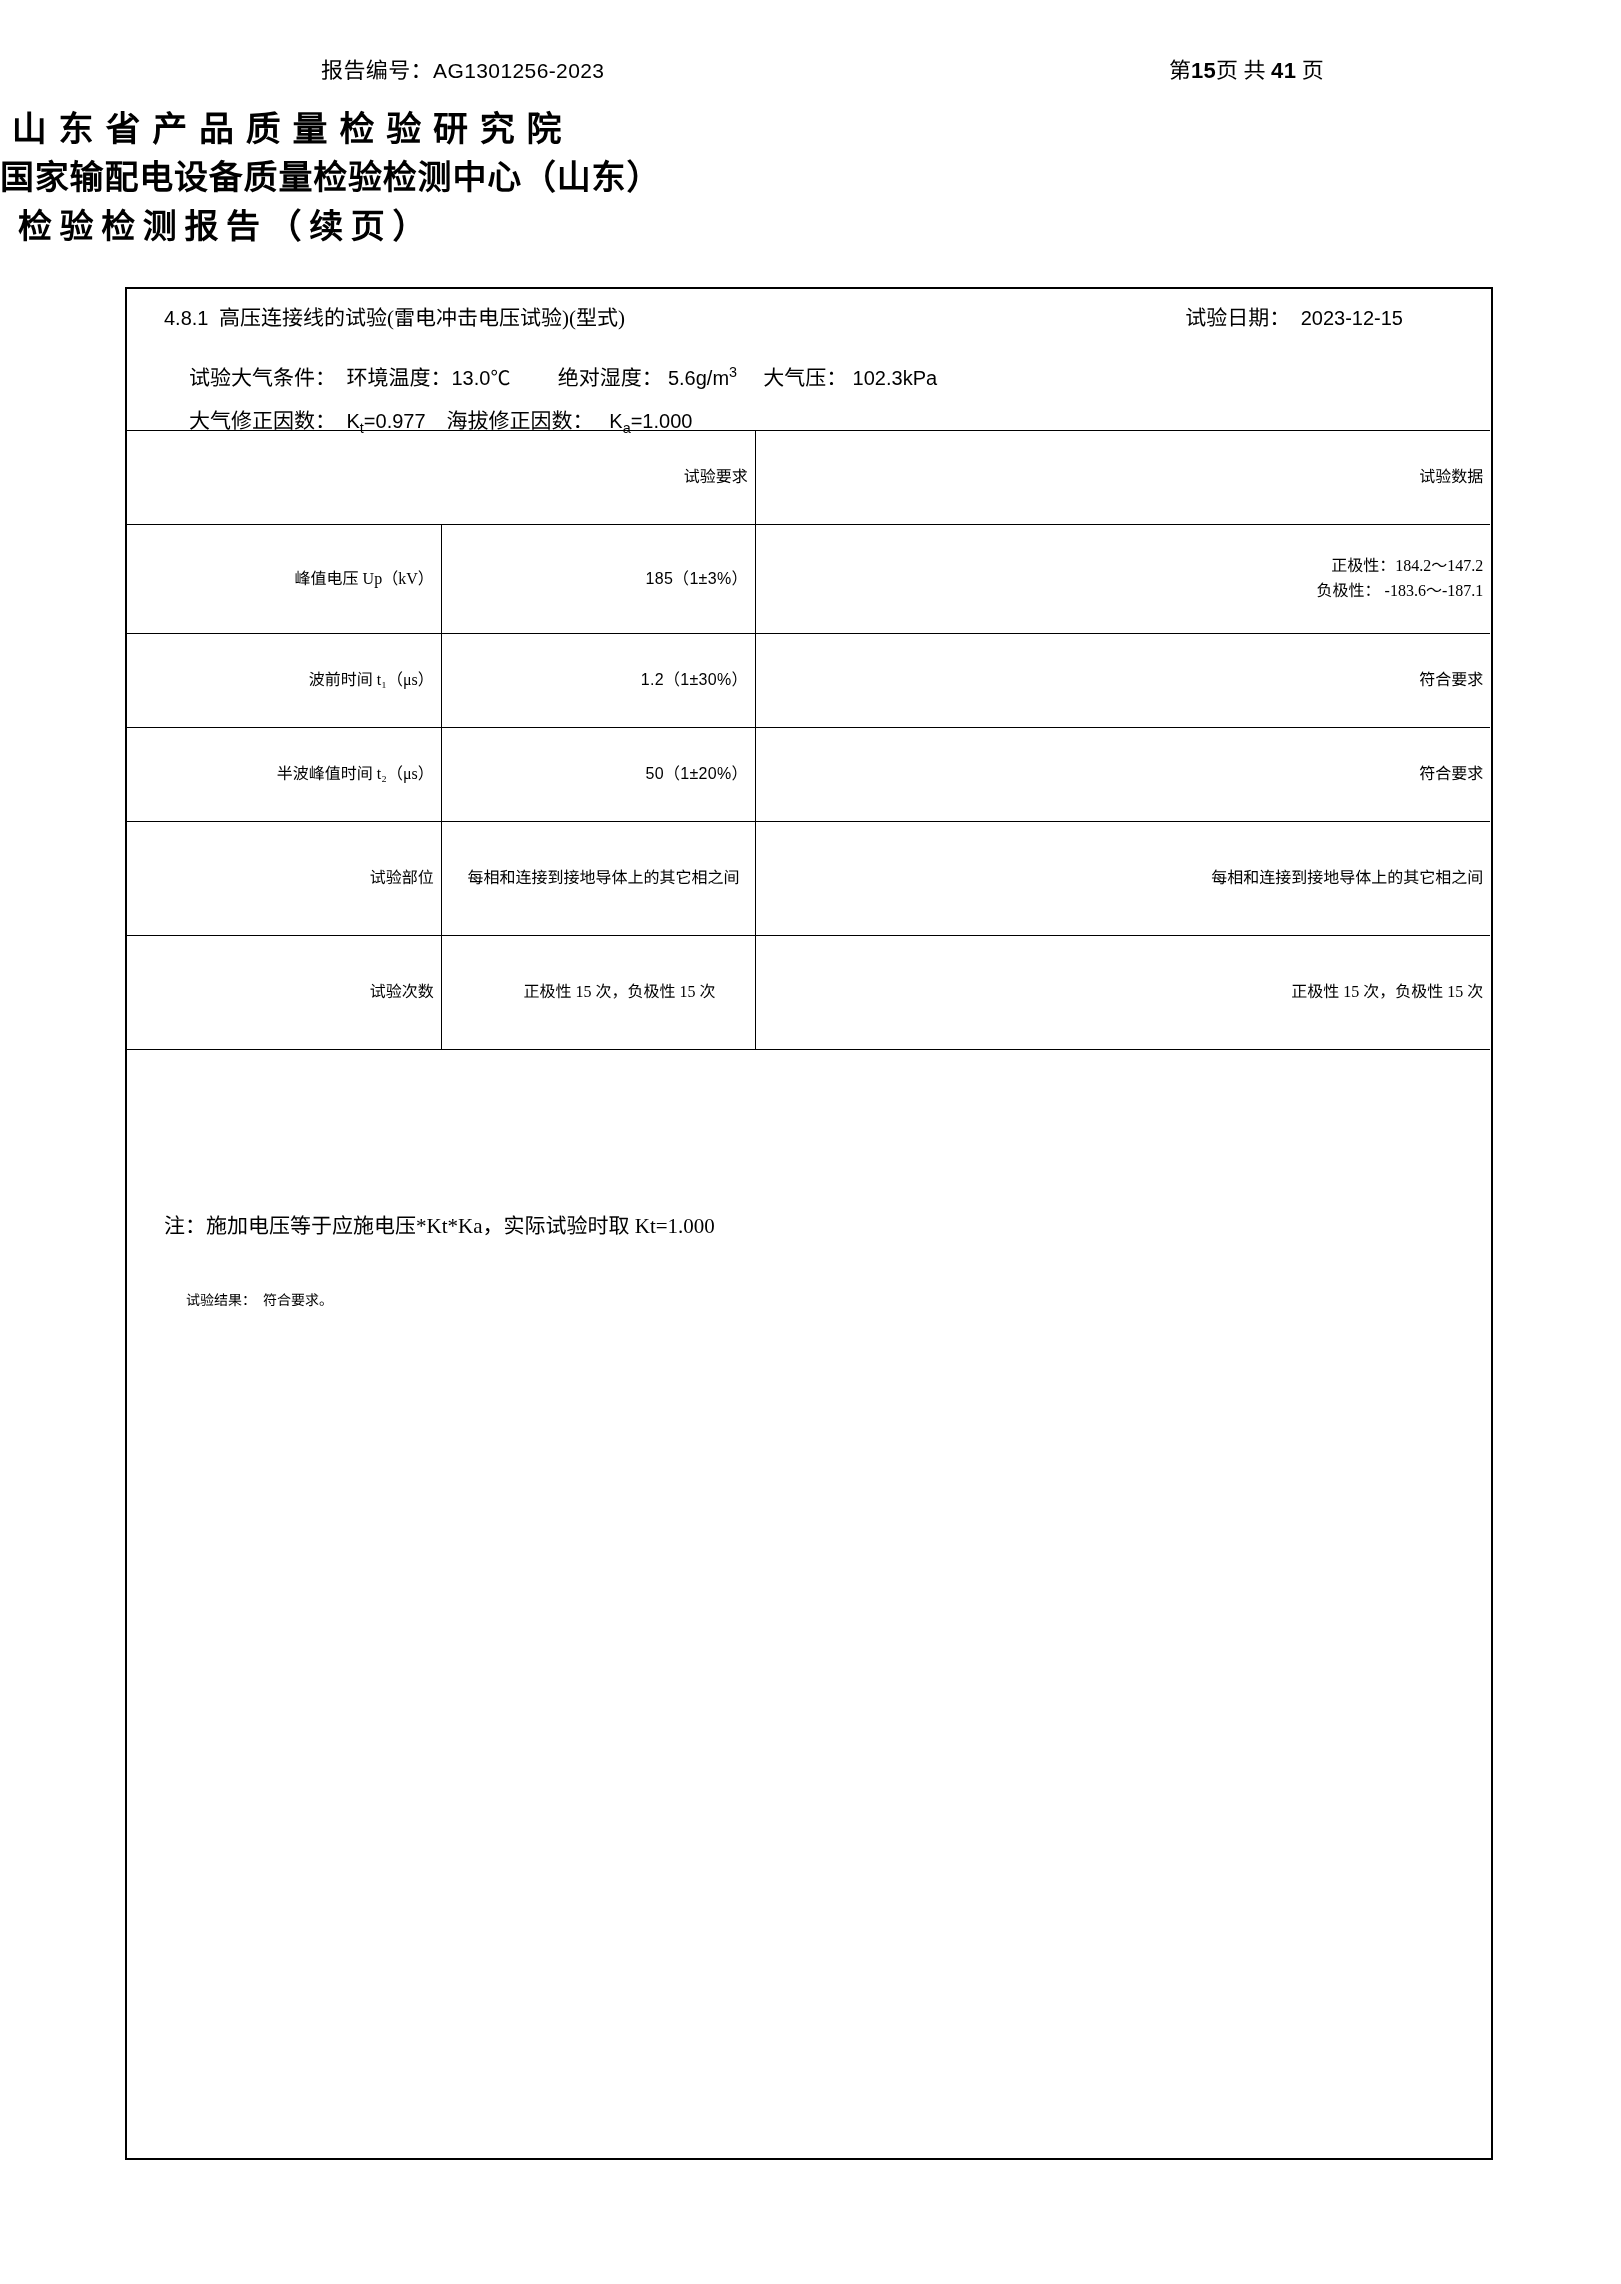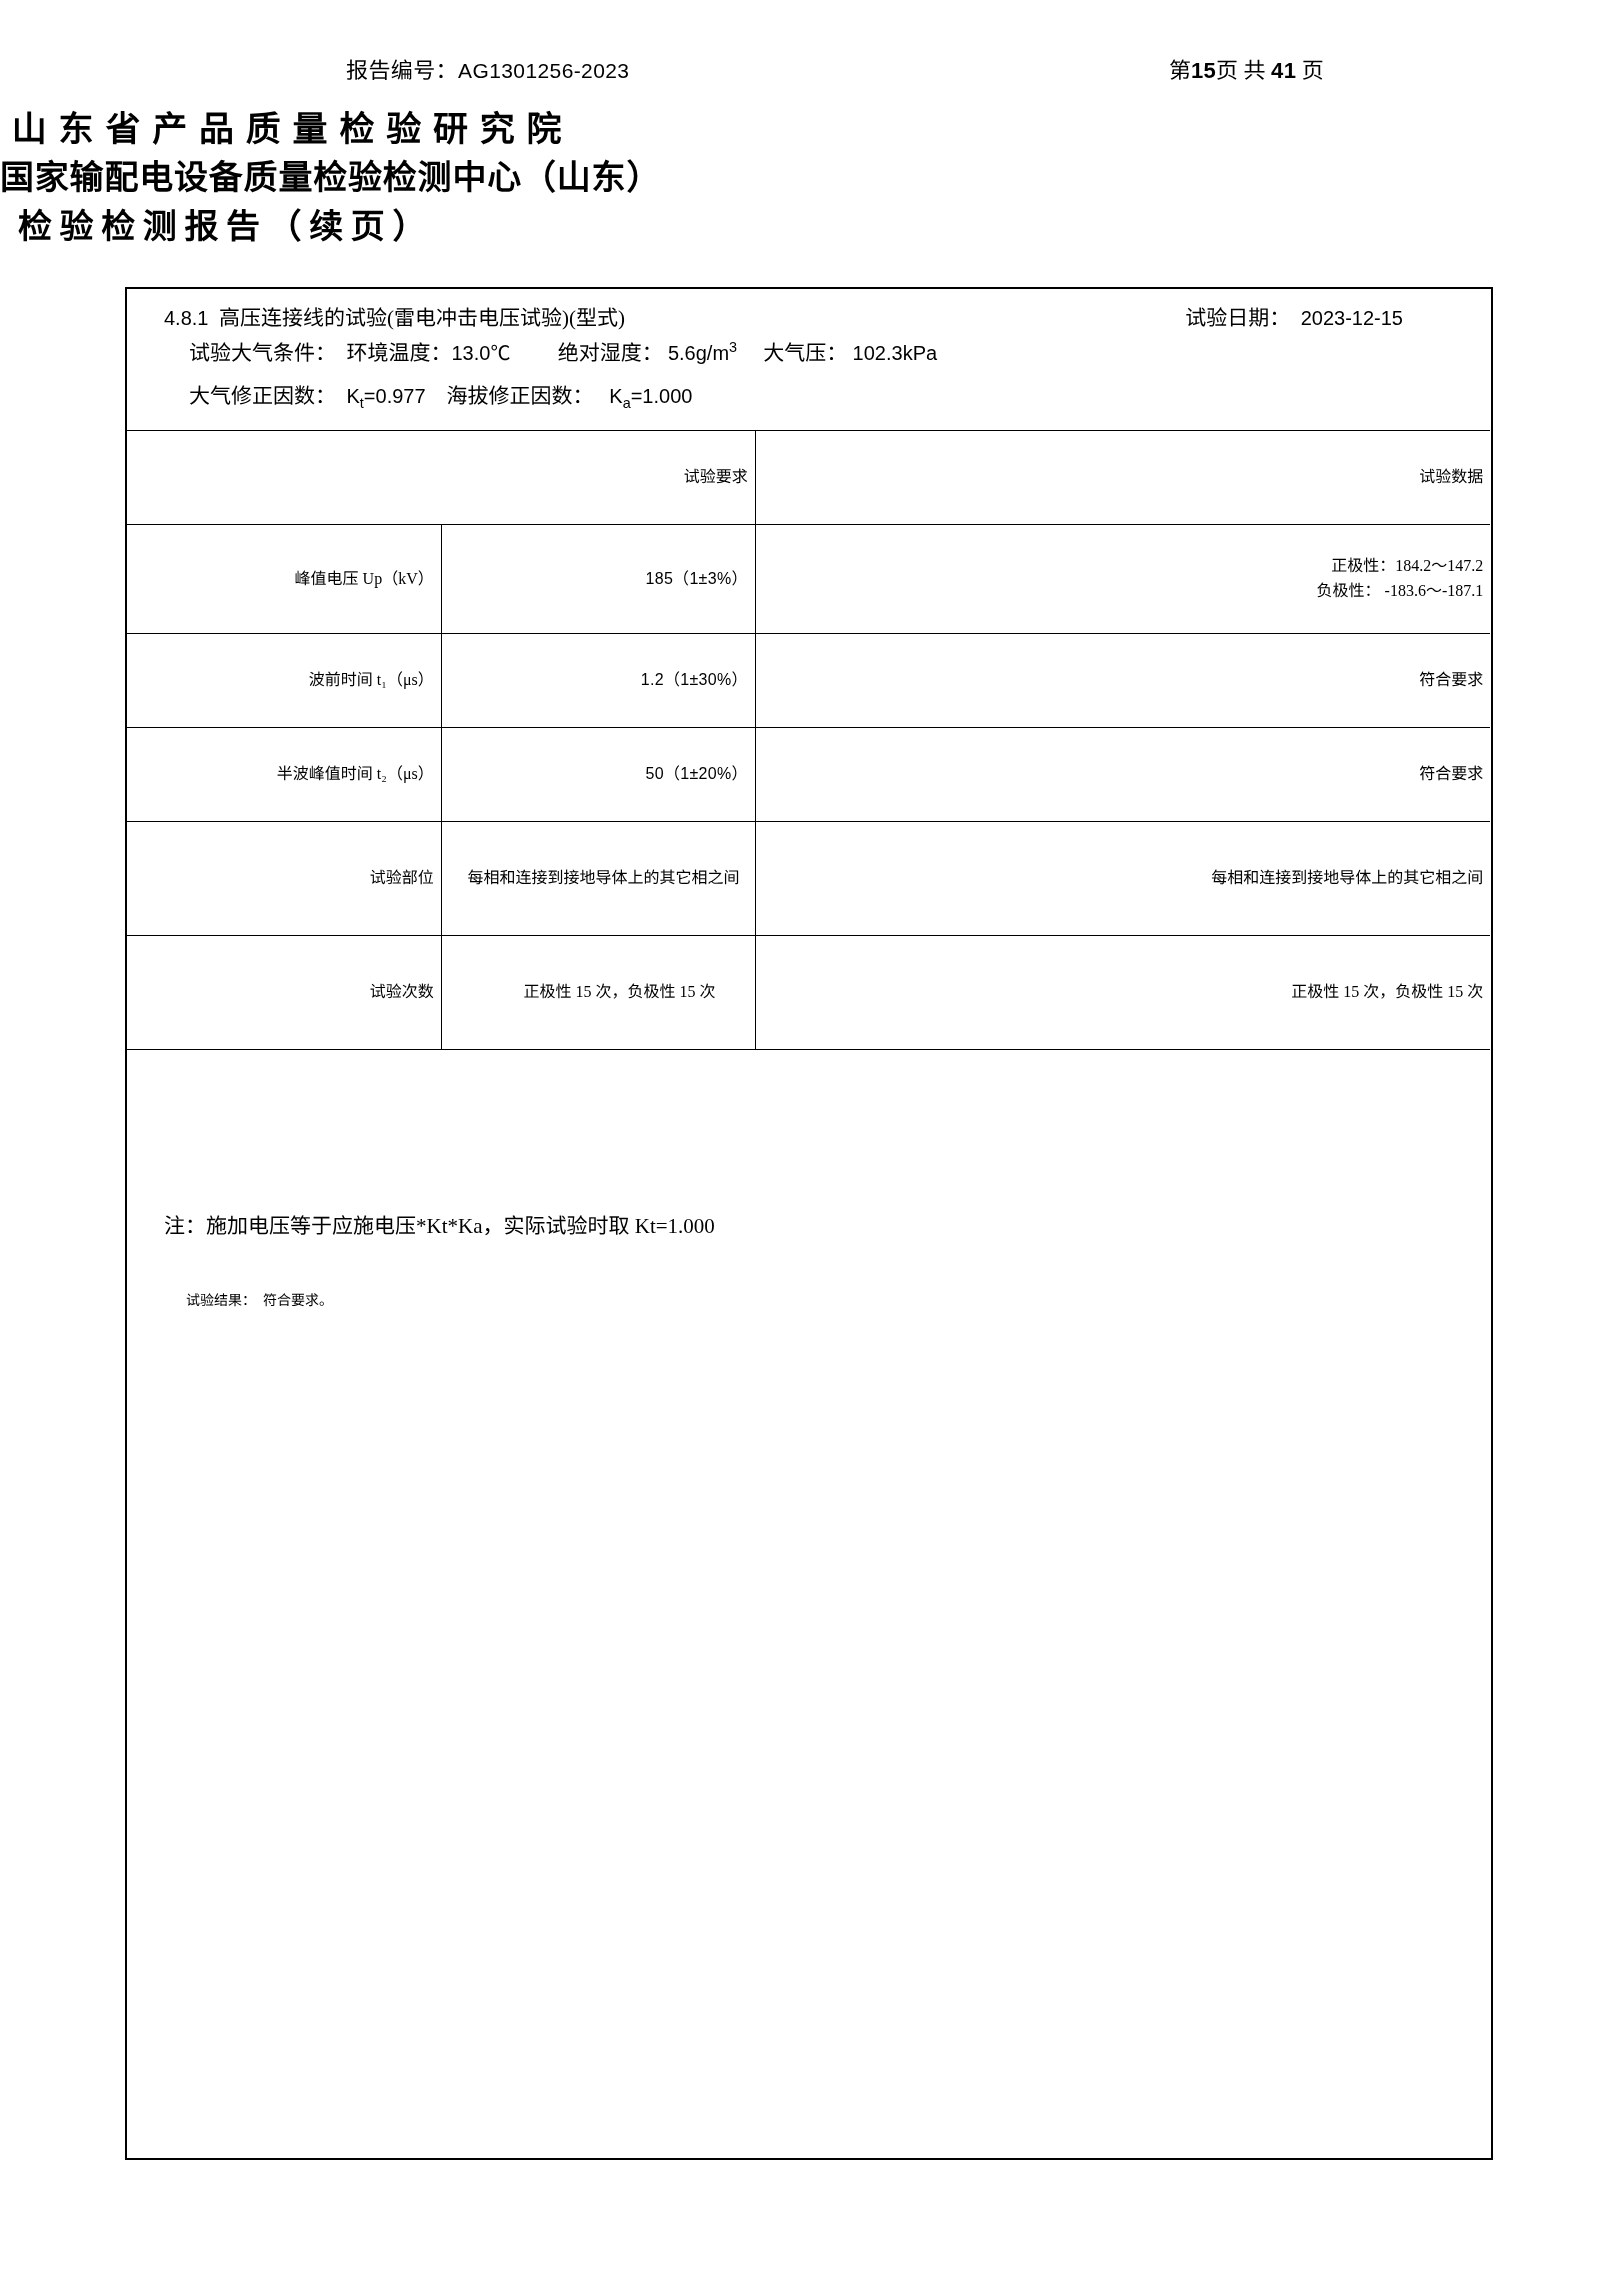--- a/index.html
+++ b/index.html
@@ -32,21 +32,20 @@
     width: 1621px;
     height: 34px;
   }
   .hdr-report-no {
     position: absolute;
     left: 321px;
     top: 0;
     font-size: 22px;
     letter-spacing: 0.4px;
     white-space: nowrap;
-    margin-left: 25px;
   }
   .hdr-report-no .val {
     font-family: "Liberation Sans", sans-serif;
     font-size: 21px;
   }
   .hdr-page {
     position: absolute;
     left: 1169px;
     top: 0;
     font-size: 22px;
@@ -105,21 +104,21 @@
     box-sizing: border-box;
     padding: 18.6px 37px 0 37px;
   }
   .info-line {
     font-size: 21px;
     line-height: 1.0;
     margin-bottom: 22px;
     white-space: nowrap;
     position: relative;
   }
-  .info-line.first { margin-bottom: 11px; }
+  .info-line.first { margin-bottom: 36px; }
   .mono { font-family: "Liberation Sans", sans-serif; font-size: 20px; }
   .sub { font-size: 14.4px; vertical-align: sub; }
   .sup { font-size: 14.4px; vertical-align: super; }
   .date-right {
     position: absolute;
     right: 51px;
     top: 0;
     font-size: 21px;
     white-space: nowrap;
   }

